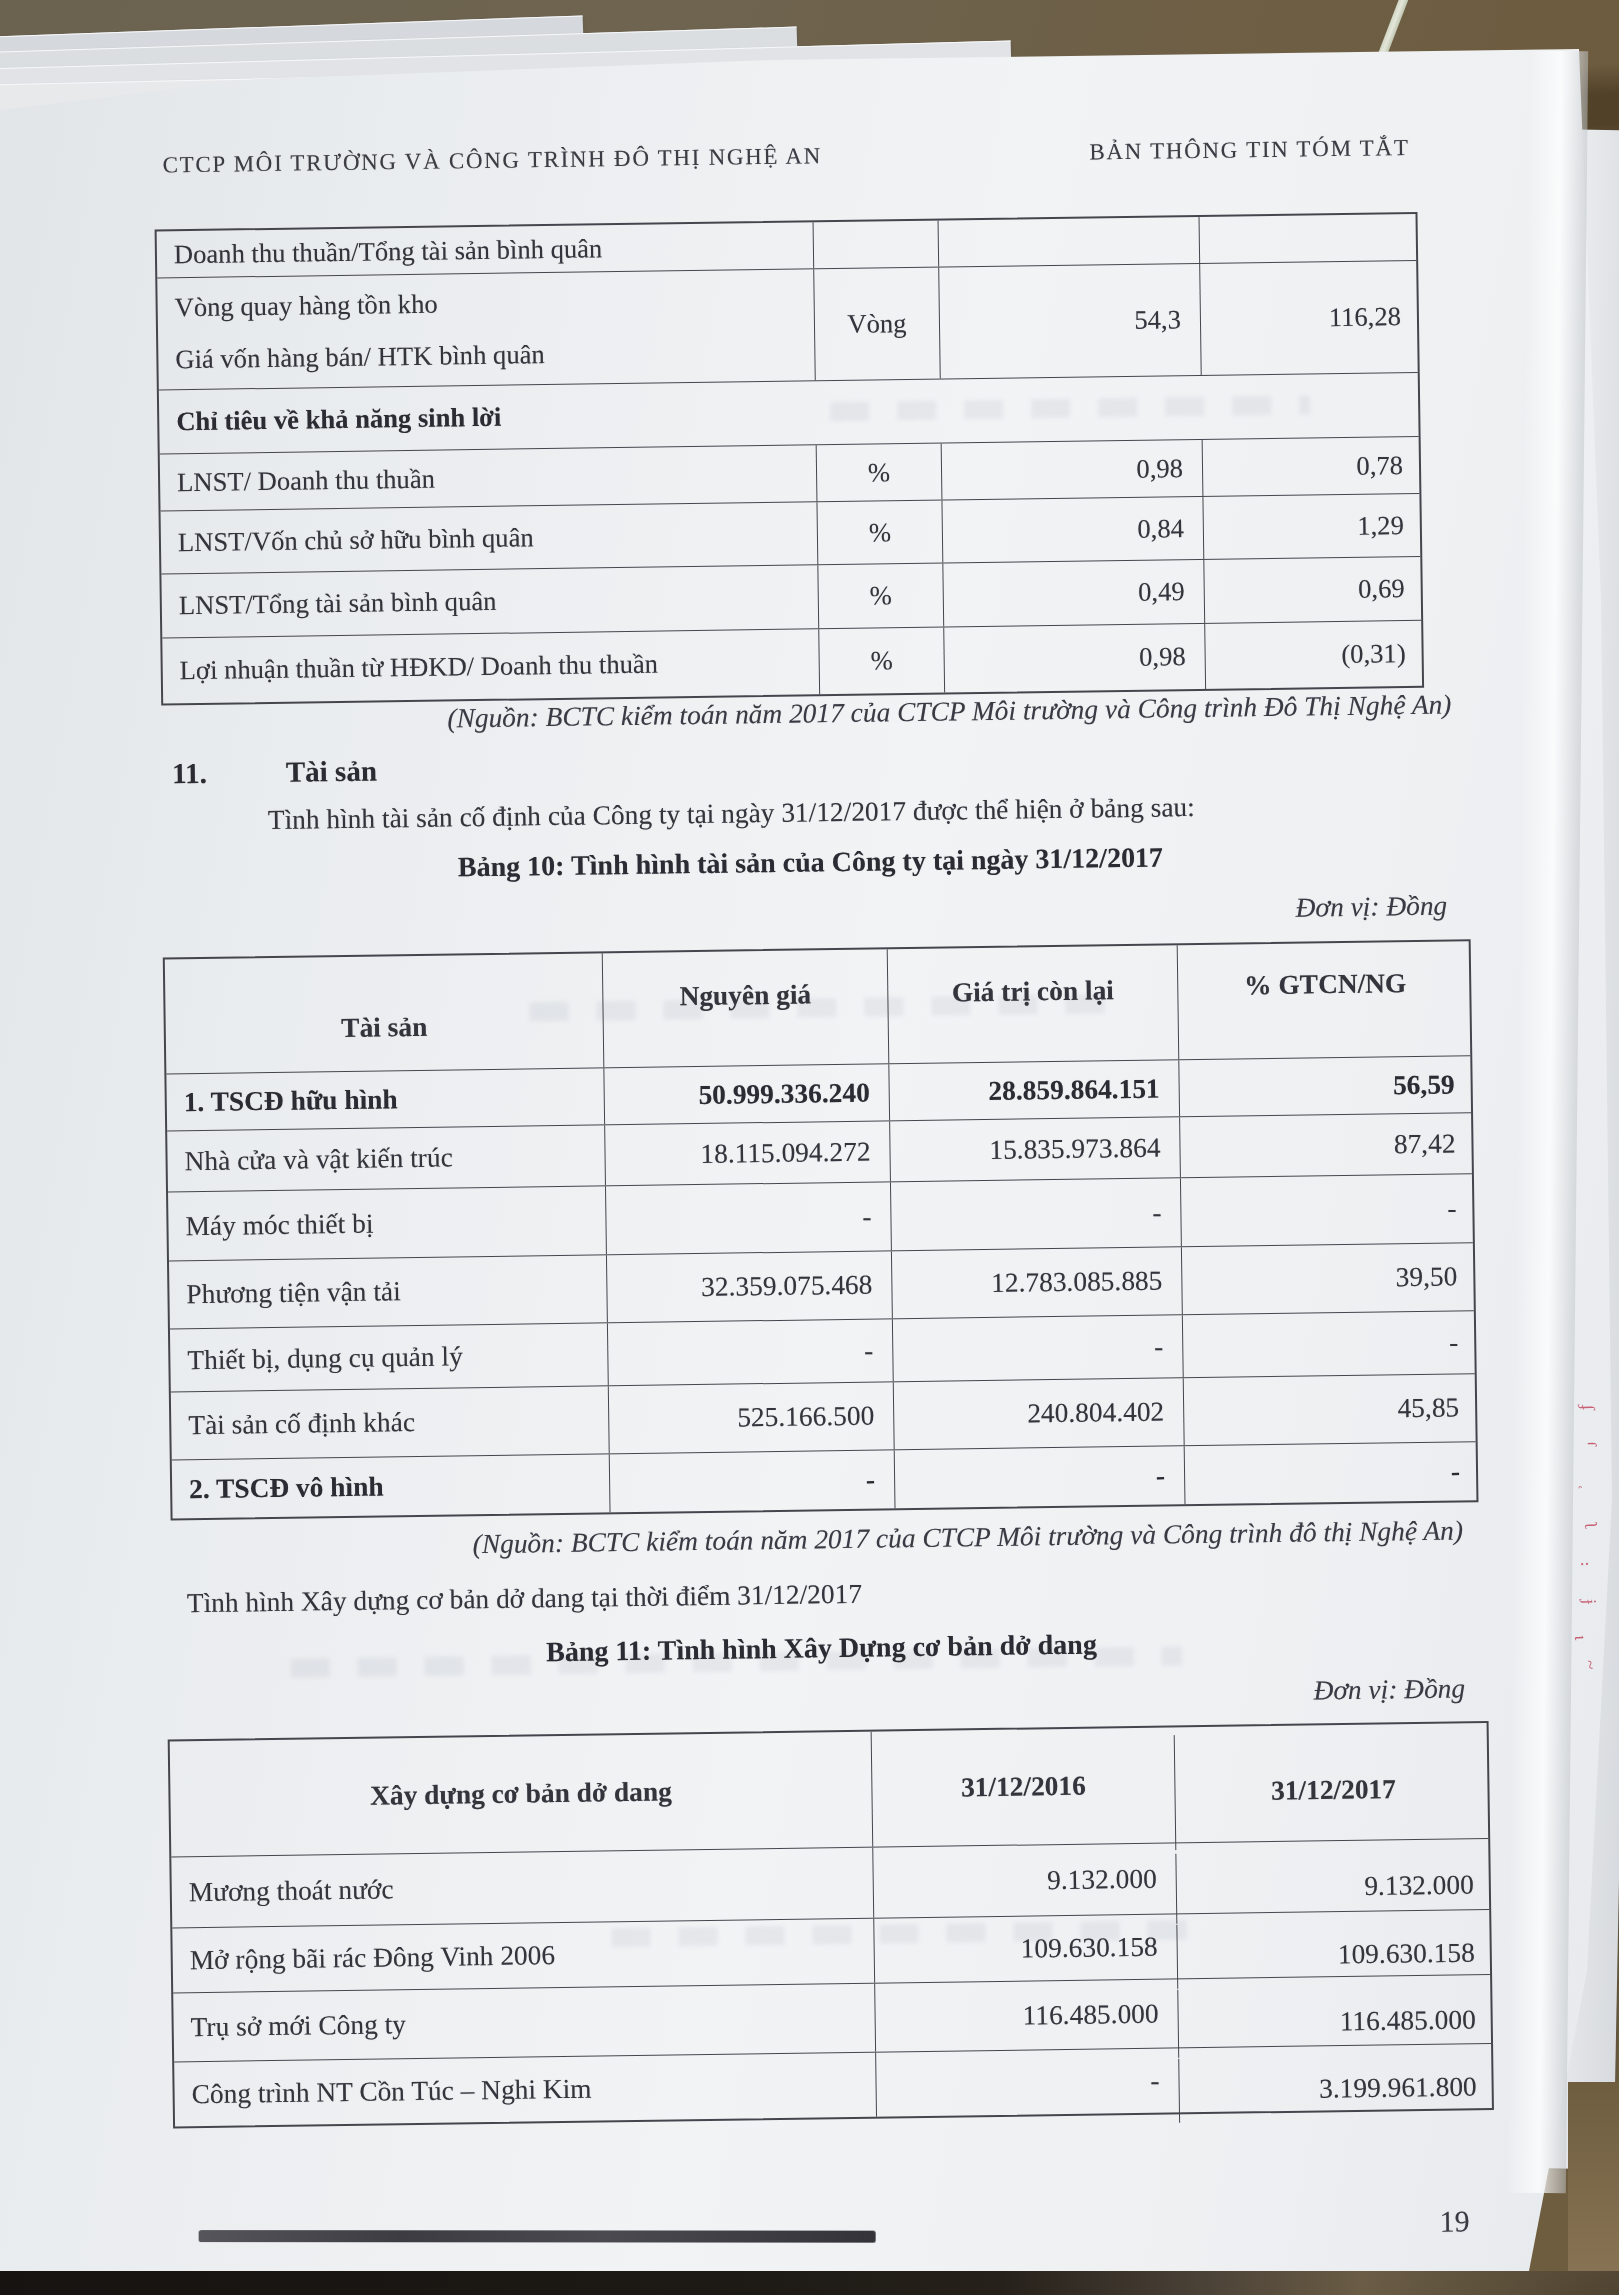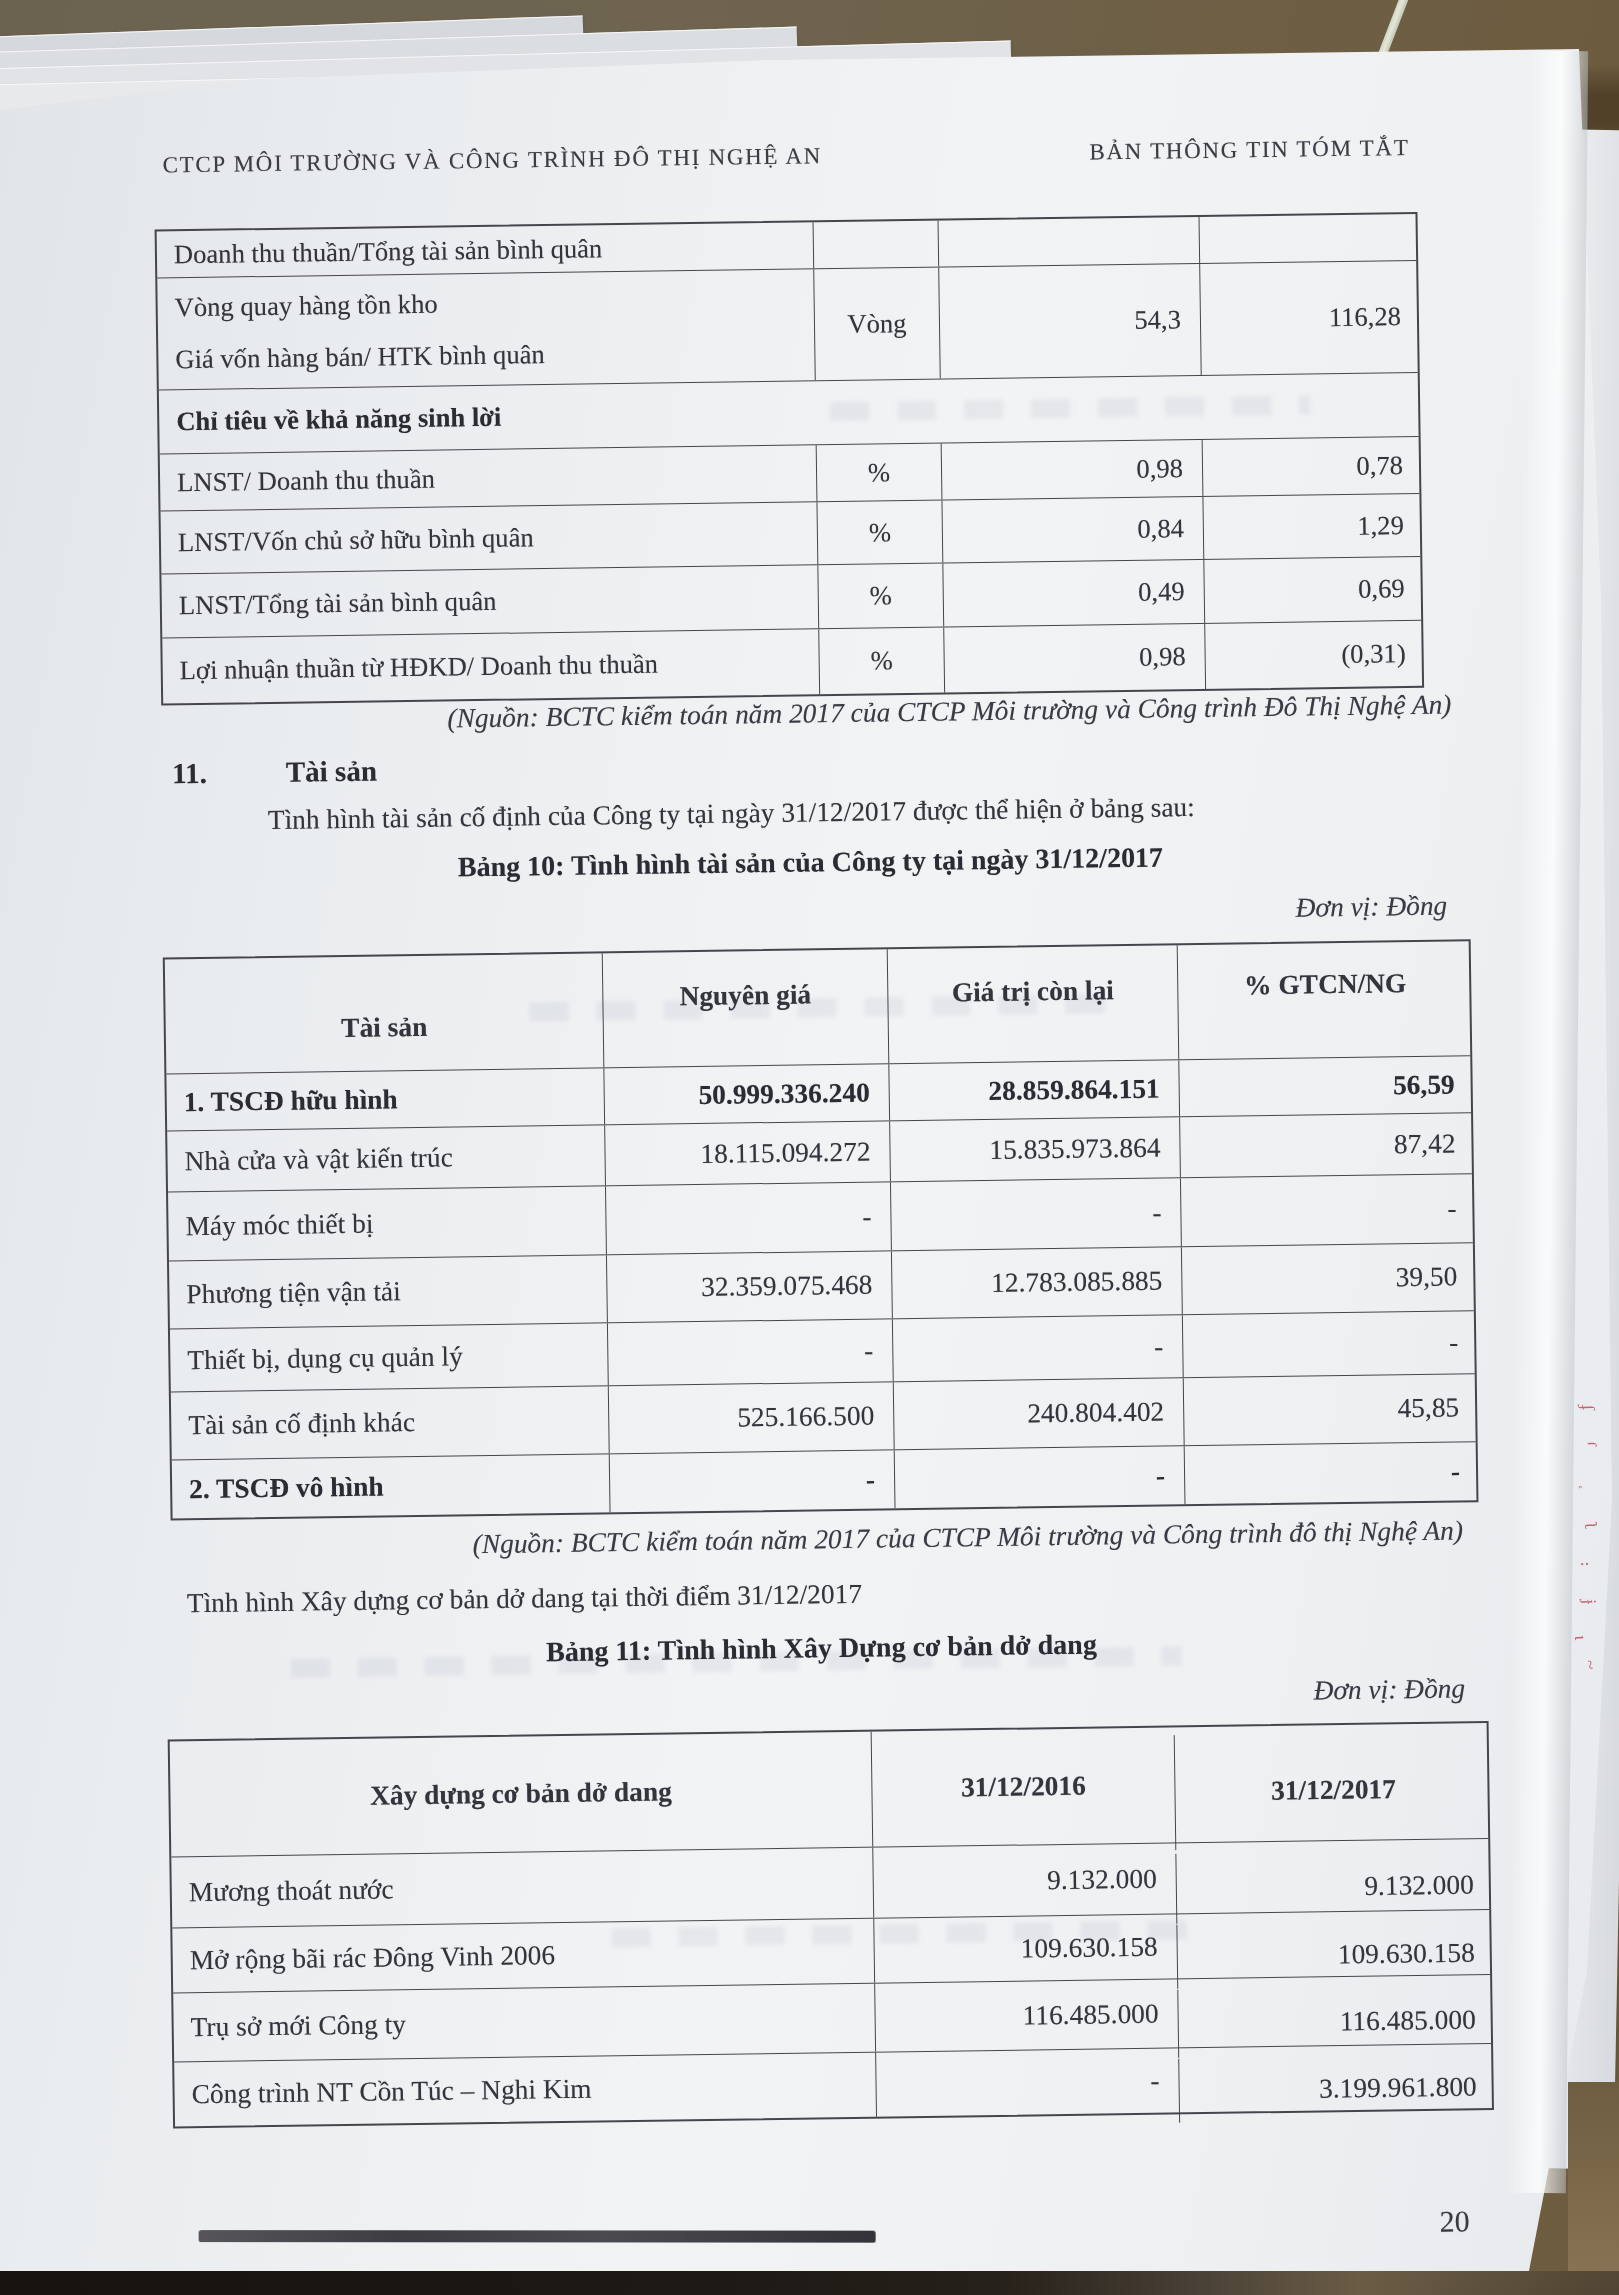--- a/index.html
+++ b/index.html
@@ -259,21 +259,21 @@
       <div class="cell num v17">116.485.000</div>
     </div>
     <div class="trow" style="height:65px">
       <div class="cell lab">Công trình NT Cồn Túc – Nghi Kim</div>
       <div class="cell num">-</div>
       <div class="cell num v17">3.199.961.800</div>
     </div>
   </div>
 
   <div class="abs" id="footer-bar"></div>
-  <div class="abs" id="page-num">20</div>
+  <div class="abs" id="page-num">19</div>
 </div>
 
 <div class="abs" id="sheet-shine"></div>
 
 <div class="abs" id="edge-marks">
   <span style="left:12px;top:0">ʄ</span>
   <span style="left:17px;top:36px">ɾ</span>
   <span style="left:6.9px;top:79px">˓</span>
   <span style="left:15.4px;top:118px">ʅ</span>
   <span style="left:8.6px;top:156px">꞉</span>

